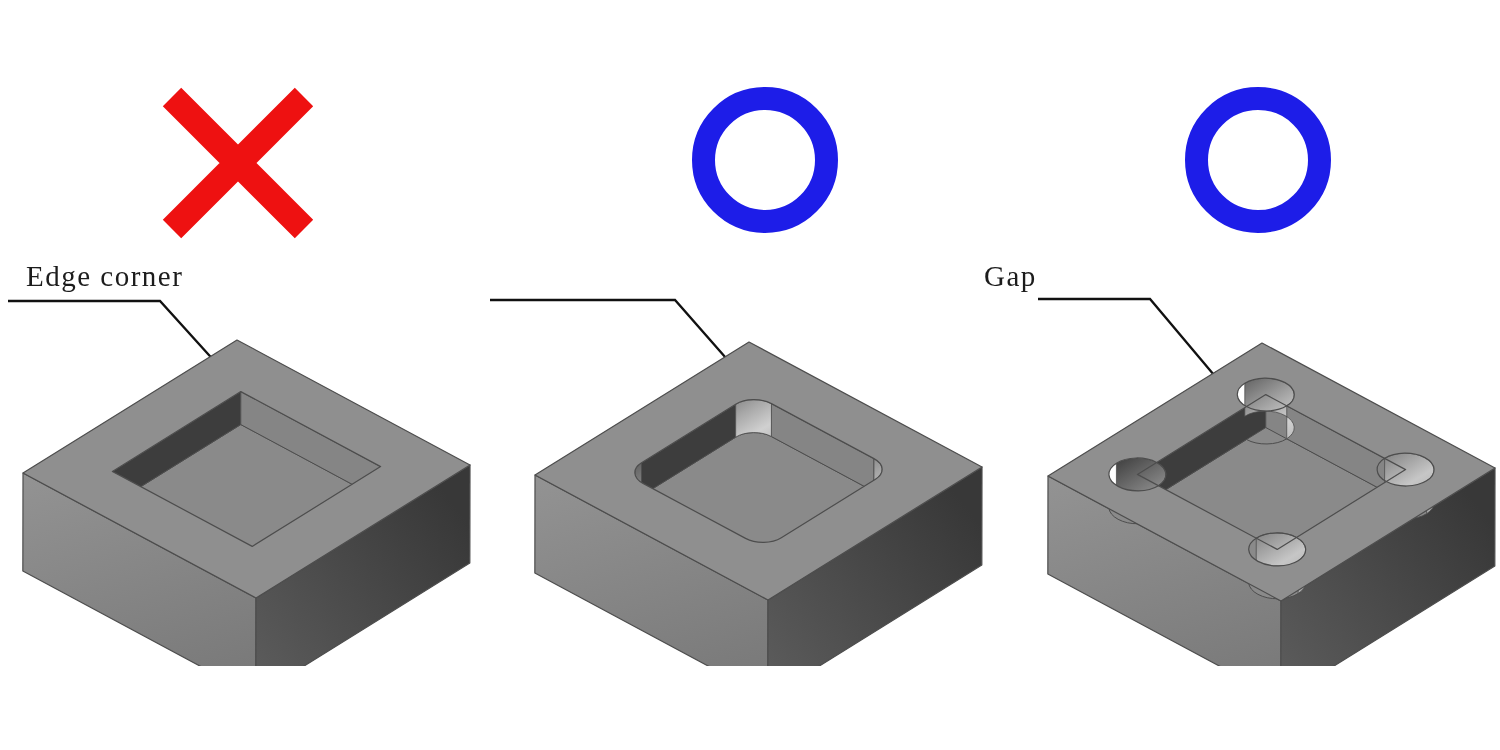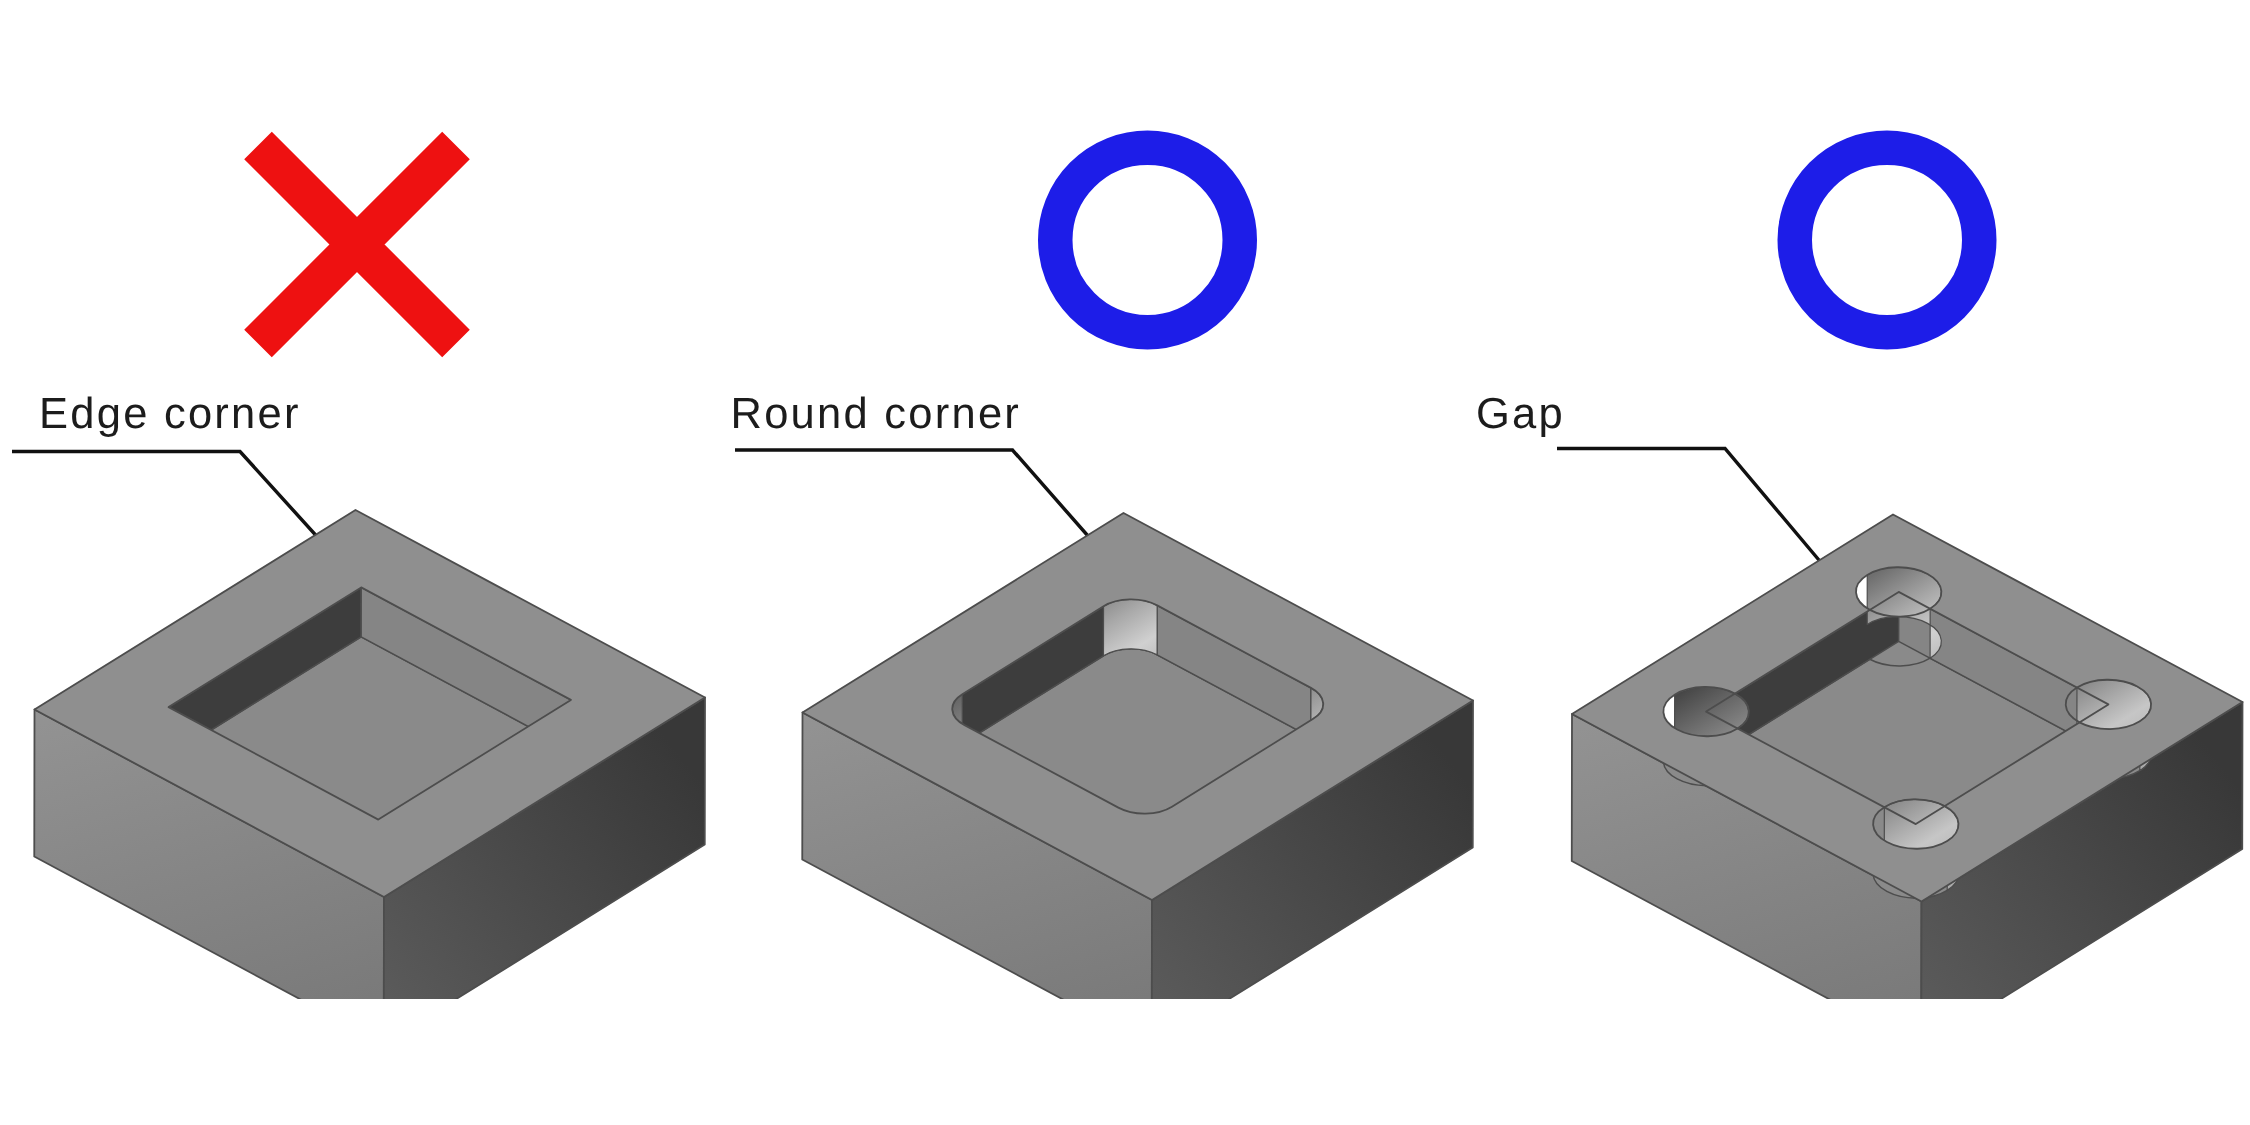--- a/index.html
+++ b/index.html
@@ -4,21 +4,21 @@
 <style>
   :root{
     --background:#ffffff; --mark-bad:#ee1111; --mark-good:#1d1de8;
     --leader:#111111; --label-text:#1c1c1c;
     --block-top:#8f8f8f; --pocket-floor:#8a8a8a;
     --pocket-wall-dark:#3d3d3d; --pocket-wall-light:#858585;
     --edge-line:#4d4d4d;
   }
   html,body{margin:0;padding:0;background:var(--background);}
   .stage{position:relative;width:1500px;height:666px;background:var(--background);
-         overflow:hidden;font-family:Liberation Sans, sans-serif;}
+         overflow:hidden;font-family:Liberation Serif, serif;}
   .stage svg{position:absolute;left:0;top:0;}
   .callout-label{position:absolute;font-size:29px;line-height:31px;letter-spacing:1.5px;
          color:var(--label-text);white-space:nowrap;font-weight:400;}
   
   .blk path,.blk rect,.blk circle,.blk ellipse{vector-effect:non-scaling-stroke;stroke-linejoin:round;}
   .f-top{fill:var(--block-top);stroke:var(--edge-line);stroke-width:1.2;}
   .f-top-nostroke{fill:var(--block-top);}
   .f-left{fill:url(#gLeft);stroke:var(--edge-line);stroke-width:1.2;}
   .f-right{fill:url(#gRight);stroke:var(--edge-line);stroke-width:1.2;}
   .floor{fill:var(--pocket-floor);stroke:var(--edge-line);stroke-width:1;}
@@ -128,15 +128,14 @@
         <path class="edge-only" d="M0,0 L100,0 L100,100 L0,100 Z M20,20 L80,20 L80,80 L20,80 Z"></path>
         <circle class="edge-only" cx="20" cy="20" r="9"></circle>
         <circle class="edge-only" cx="80" cy="20" r="9"></circle>
         <circle class="edge-only" cx="20" cy="80" r="9"></circle>
         <circle class="edge-only" cx="80" cy="80" r="9"></circle>
       </g>
     </g>
   </svg>
 
   <div class="callout-label" style="left:26px;top:261px;">Edge corner</div>
-  <div class="callout-label" style="left:487px;top:261px;">Round corner</div>
   <div class="callout-label" style="left:984px;top:261px;">Gap</div>
 </div>
 
 </body></html>

